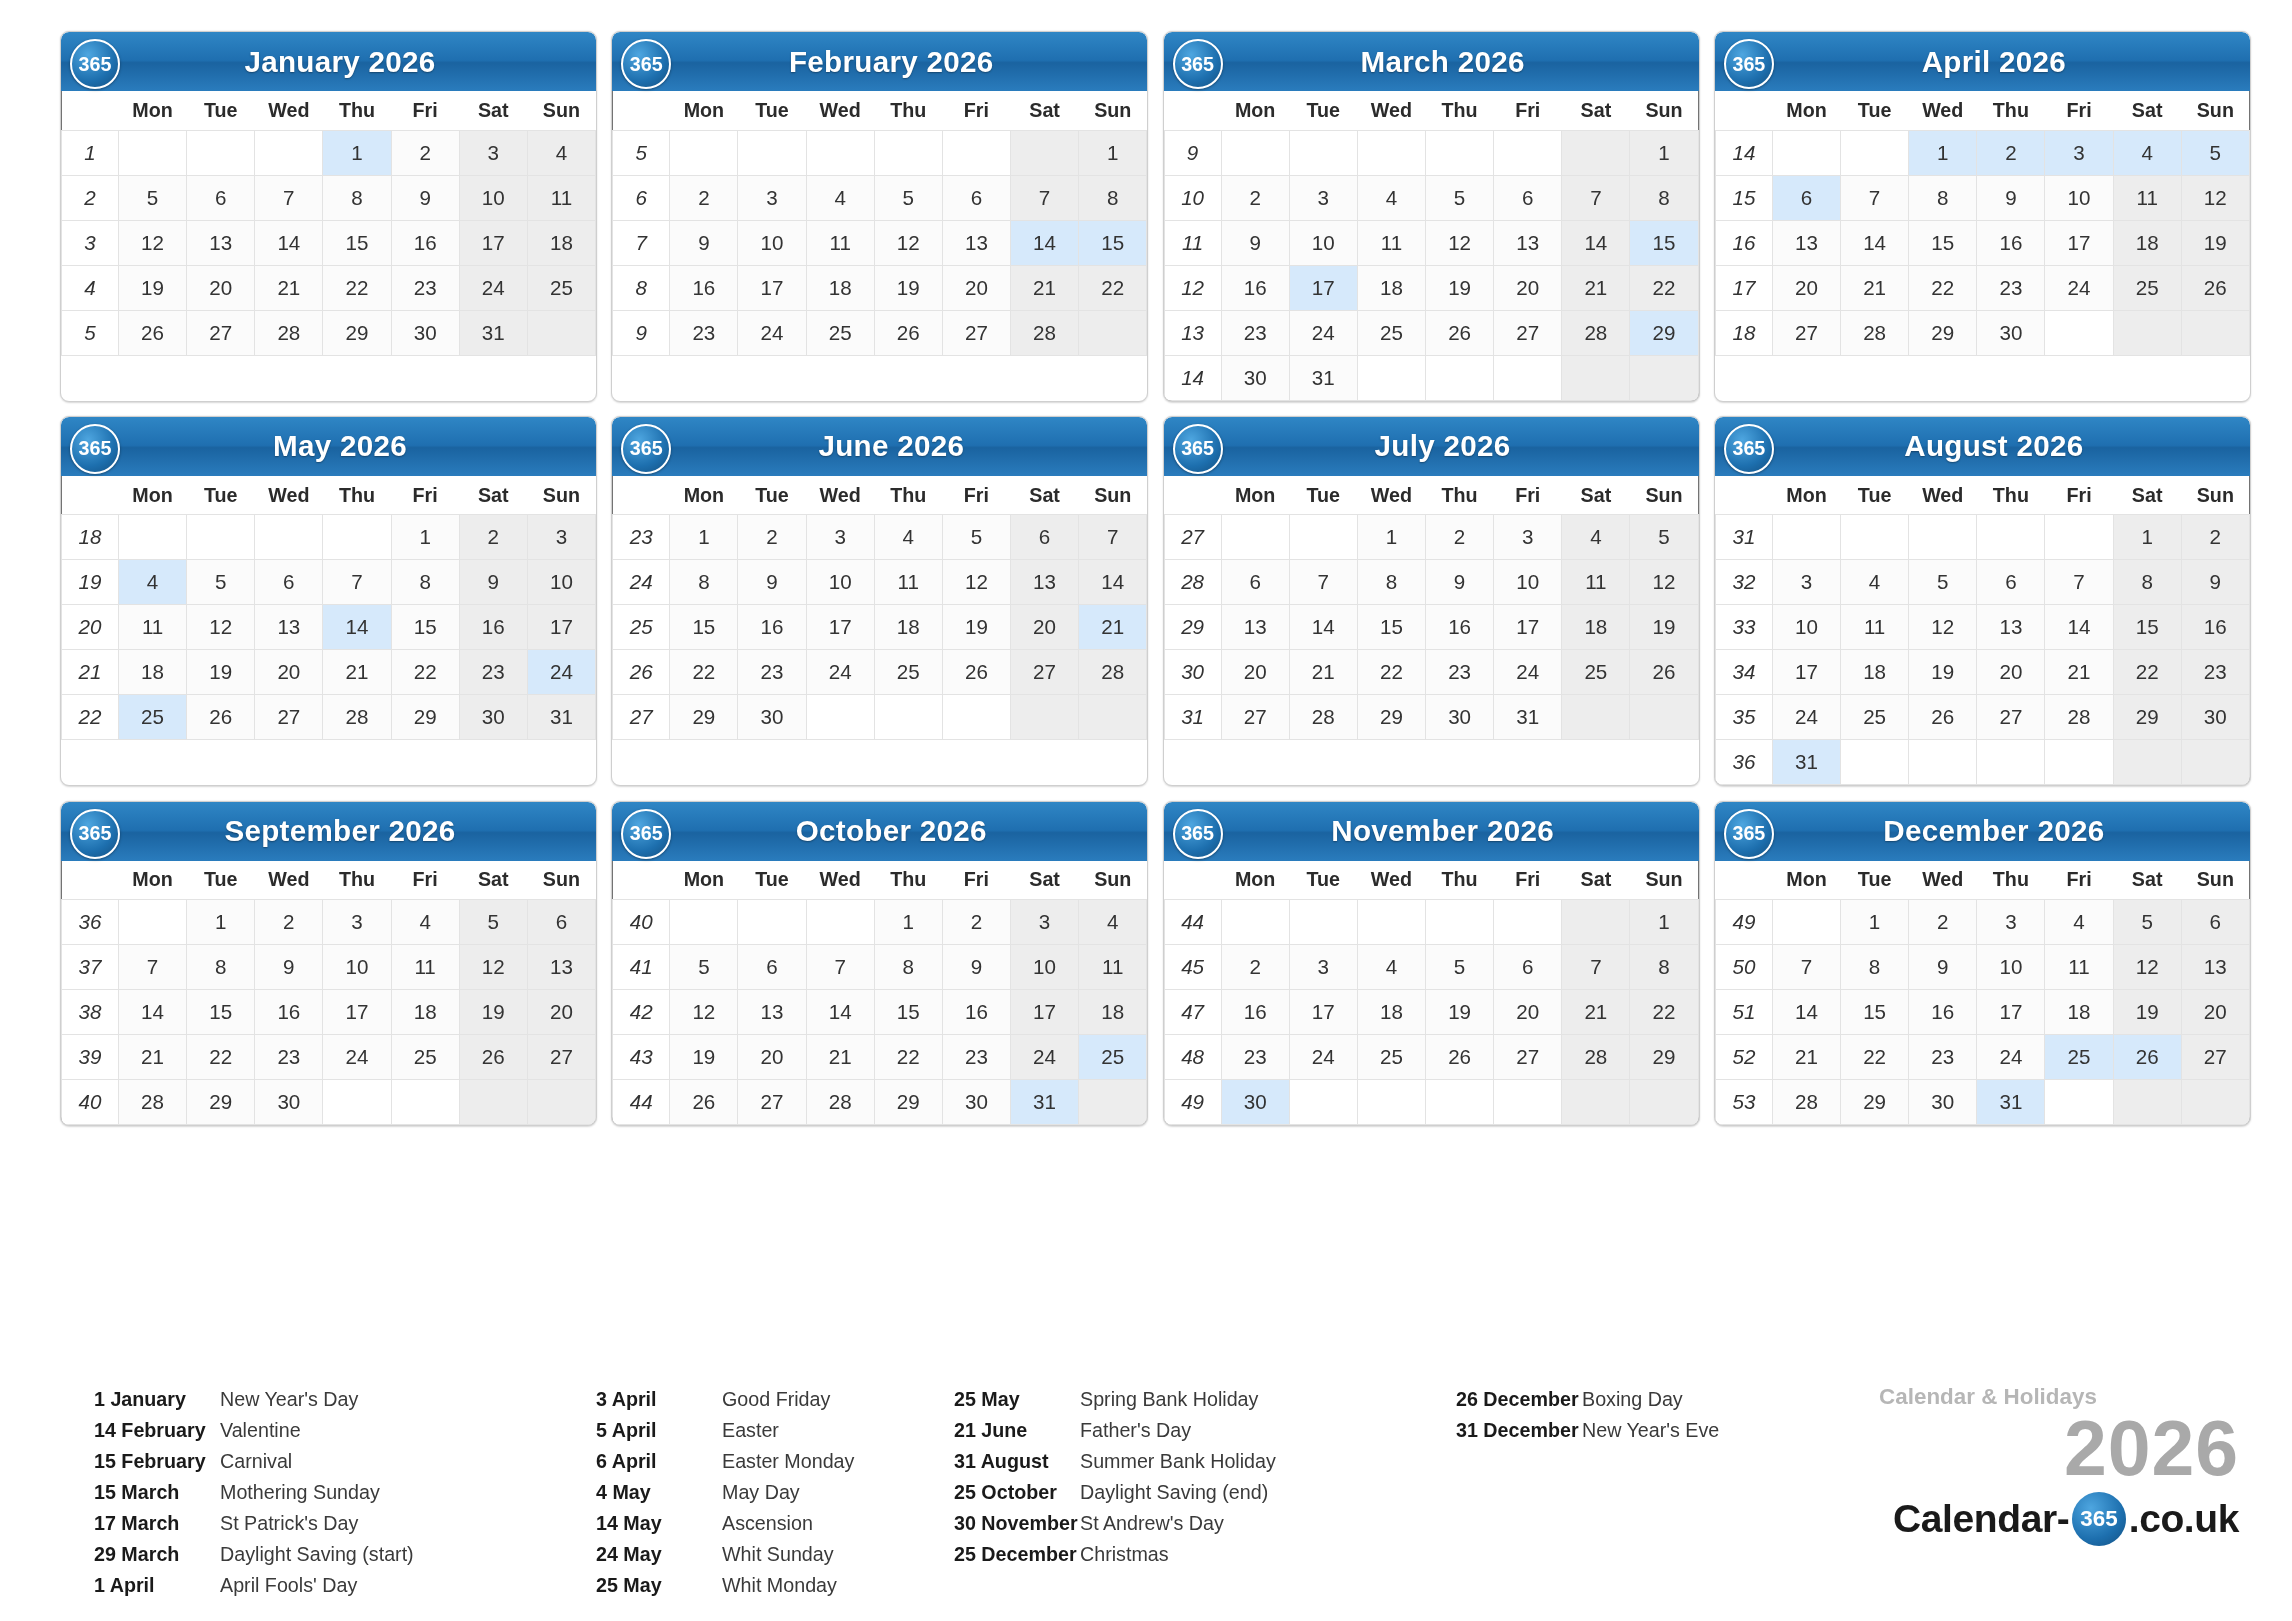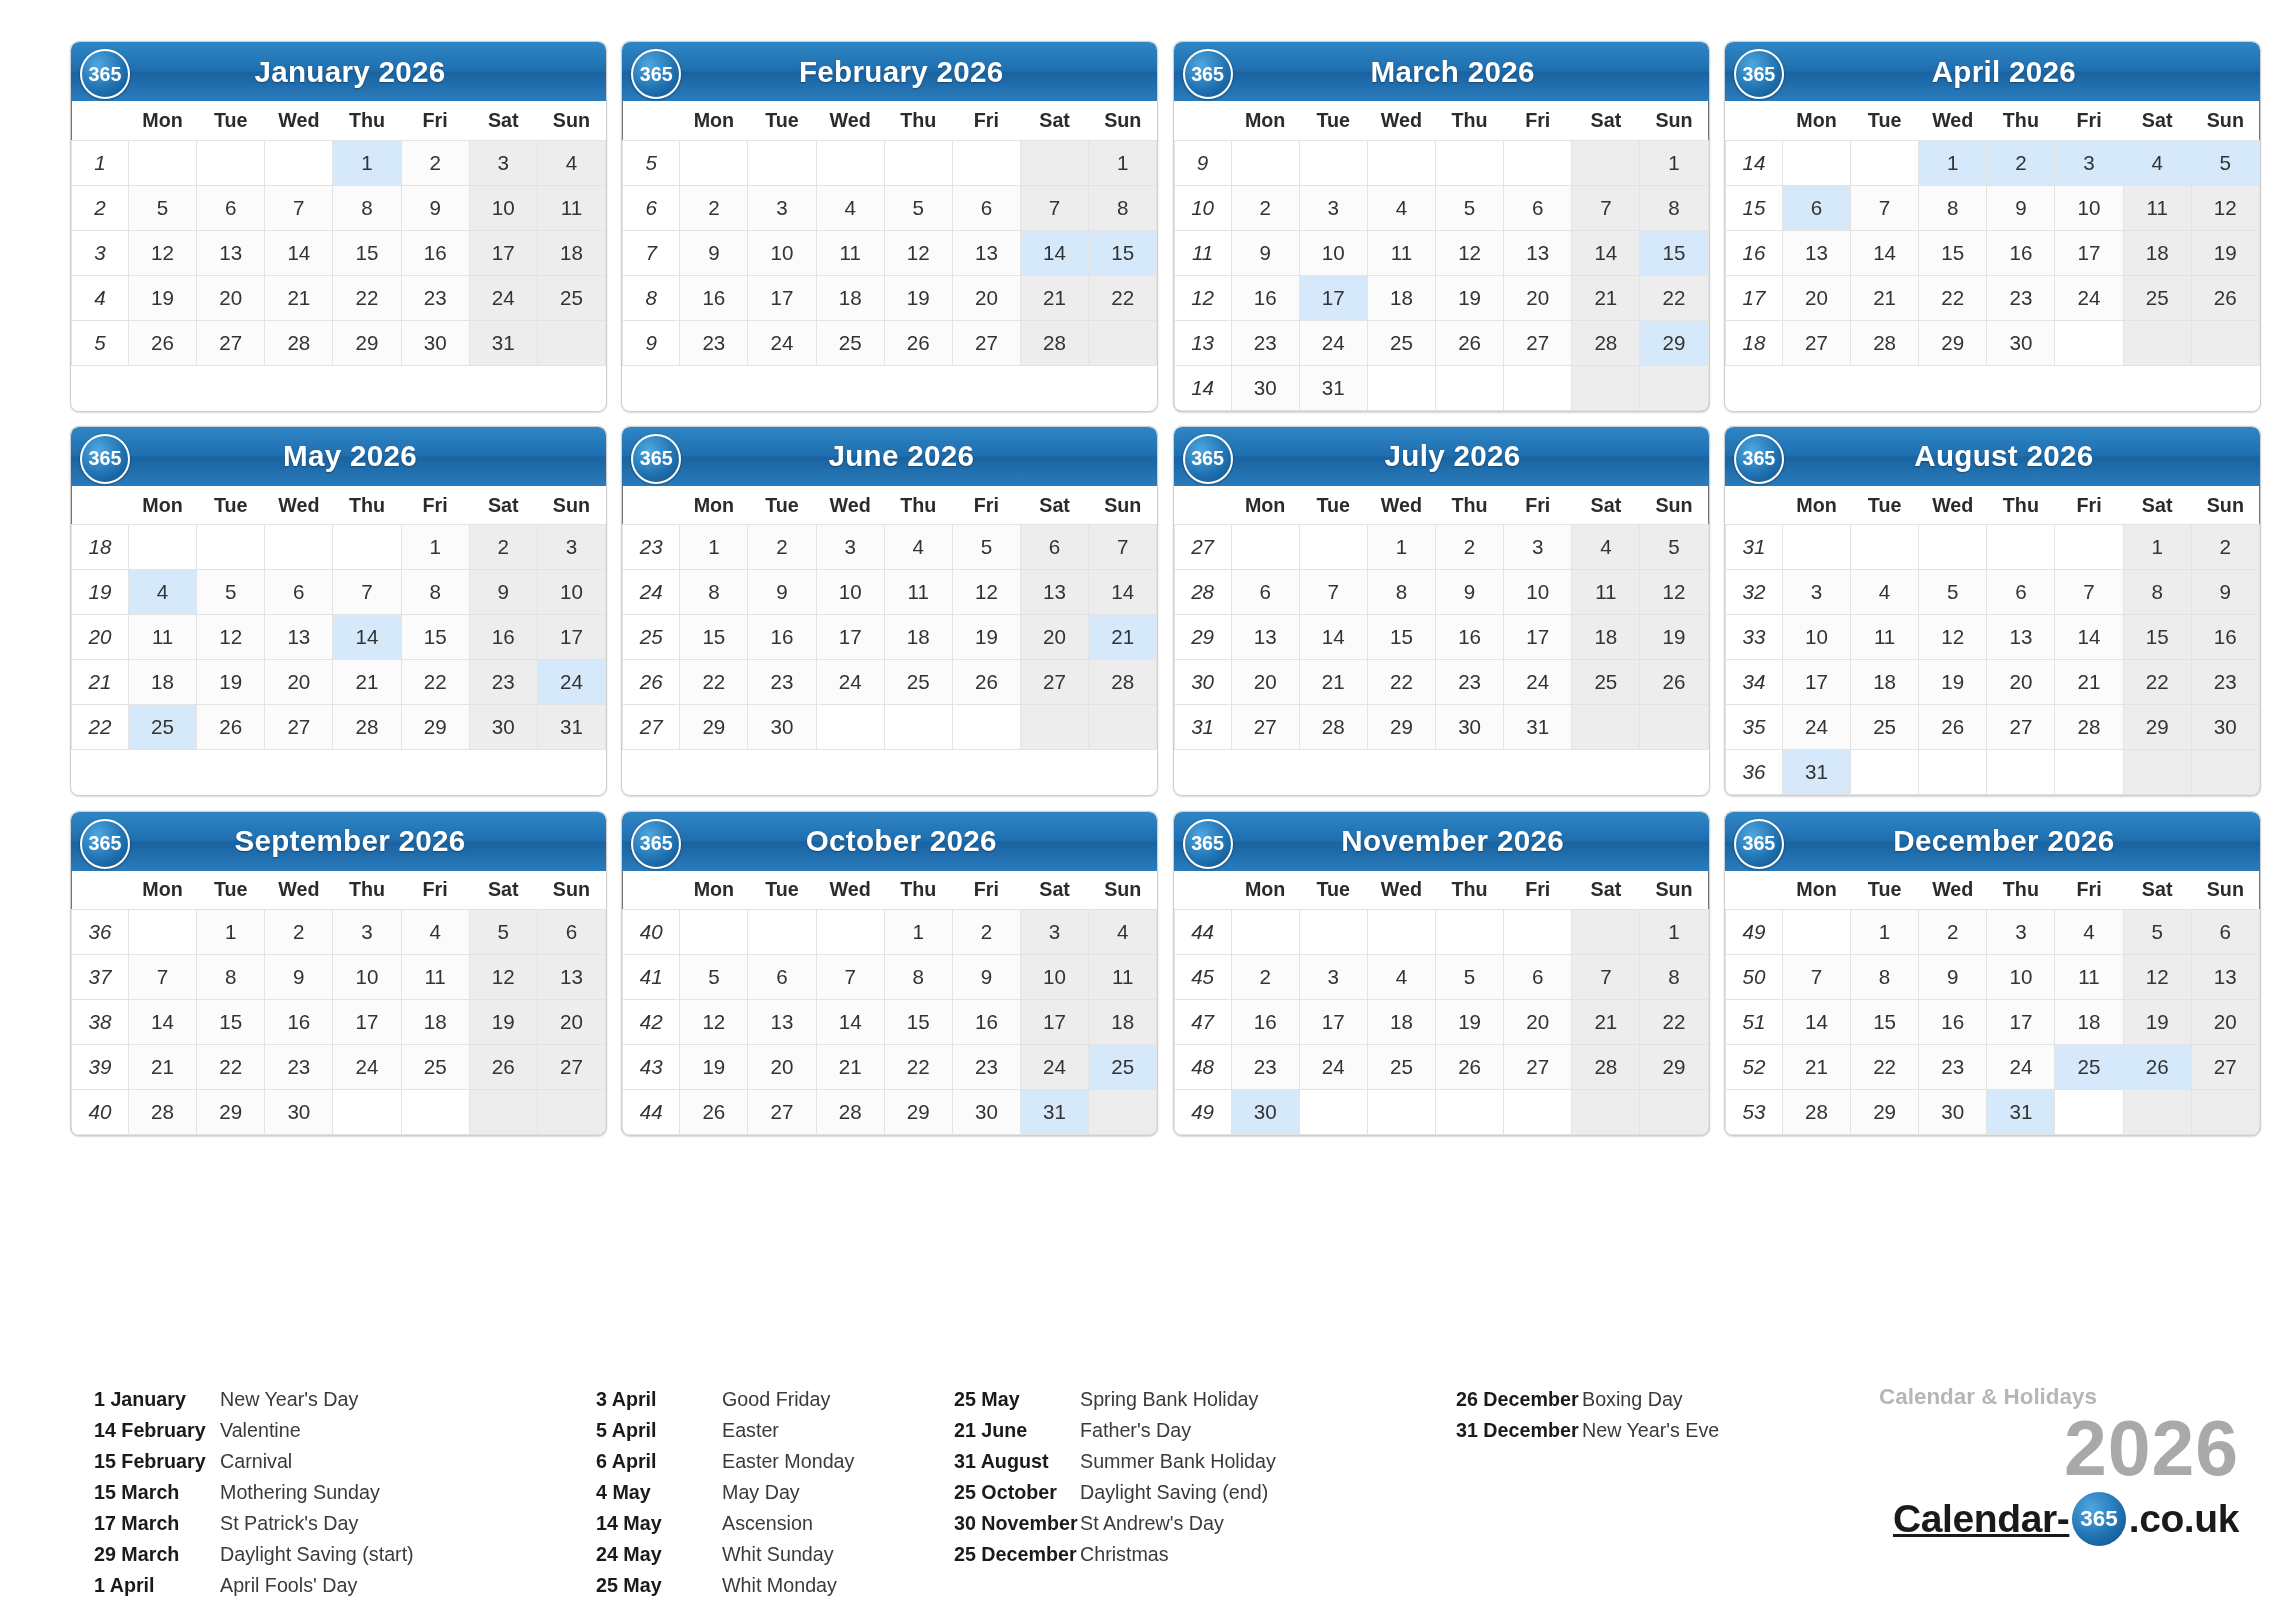--- a/index.html
+++ b/index.html
@@ -1,17 +1,17 @@
 <!DOCTYPE html>
 <html style="font-size:14.3px"><head>
 <meta charset="utf-8">
 <style>
   html,body{margin:0;padding:0;background:#ffffff;}
   body{width:2293px;height:1621px;font-family:"Liberation Sans",sans-serif;overflow:hidden;}
-  .page{position:relative;width:2293px;height:1621px;padding:16px;box-sizing:border-box;}
+  .page{position:relative;width:2293px;height:1621px;padding:6px;box-sizing:border-box;}
 
   .grid{
     display:grid;
     grid-template-columns:repeat(4, 537px);
     column-gap:14.3px;
     row-gap:14.3px;
     padding:25px 36px 0 54px;
     box-sizing:border-box;
   }
 
@@ -96,21 +96,21 @@
   .legrow{display:flex;height:31px;align-items:center;font-size:19.7px;}
   .legdate{font-weight:bold;color:#1a1a1a;width:166px;padding-left:40px;box-sizing:border-box;}
   .legname{color:#3a3a3a;}
 
   .brand{
     position:absolute;right:54px;top:1384px;width:502px;text-align:right;
   }
   .brand-small{color:#b6b6b6;font-size:22.4px;font-weight:bold;text-align:center;}
   .brand-year{color:#a9a9a9;font-size:77px;font-weight:bold;line-height:0.95;margin-top:1.8px;letter-spacing:0.9px;}
   .brand-logo{display:flex;align-items:center;justify-content:flex-end;margin-top:7.2px;}
-  .brand-logo .txt1{font-size:39px;font-weight:bold;color:#1a1a1a;letter-spacing:-0.4px;text-decoration:underline;}
+  .brand-logo .txt1{font-size:39px;font-weight:bold;color:#1a1a1a;letter-spacing:-0.4px;}
   .brand-logo .circ{
     width:54px;height:54px;border-radius:50%;
     background:radial-gradient(circle at 35% 30%, #4ea6e0 0%, #1d6fae 60%, #134f80 100%);
     display:flex;align-items:center;justify-content:center;color:#fff;font-size:22.4px;font-weight:bold;
     margin:0 2.7px;
   }
   .brand-logo .txt2{font-size:39px;font-weight:bold;color:#1a1a1a;letter-spacing:-0.4px;}
 </style>
 </head>
 <body>

